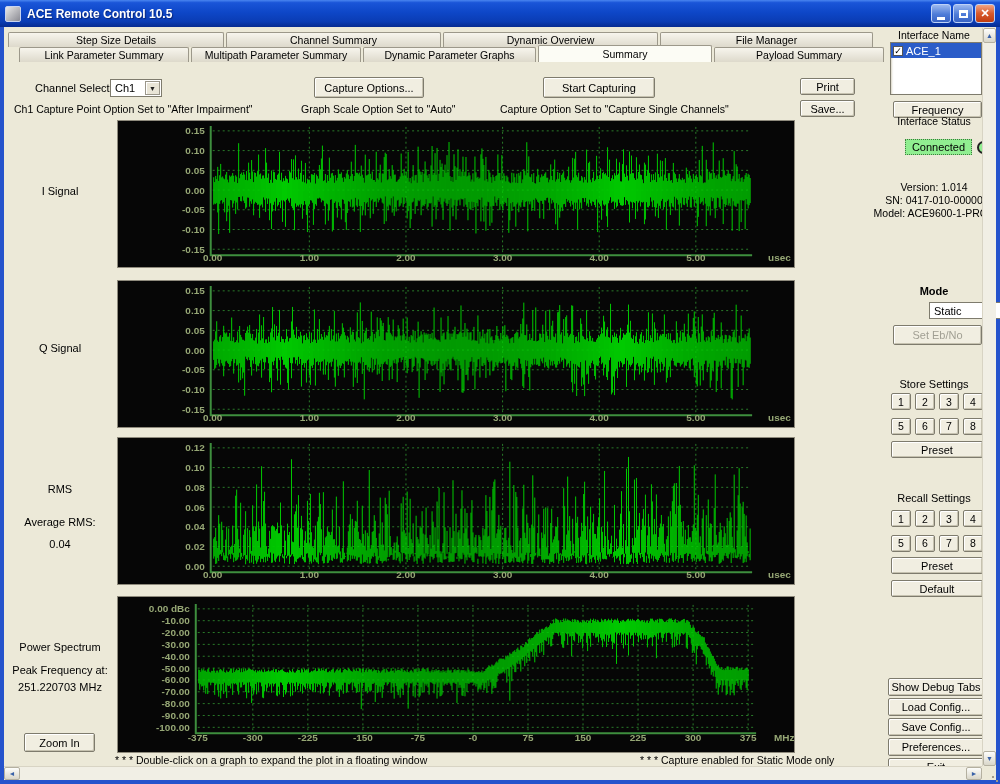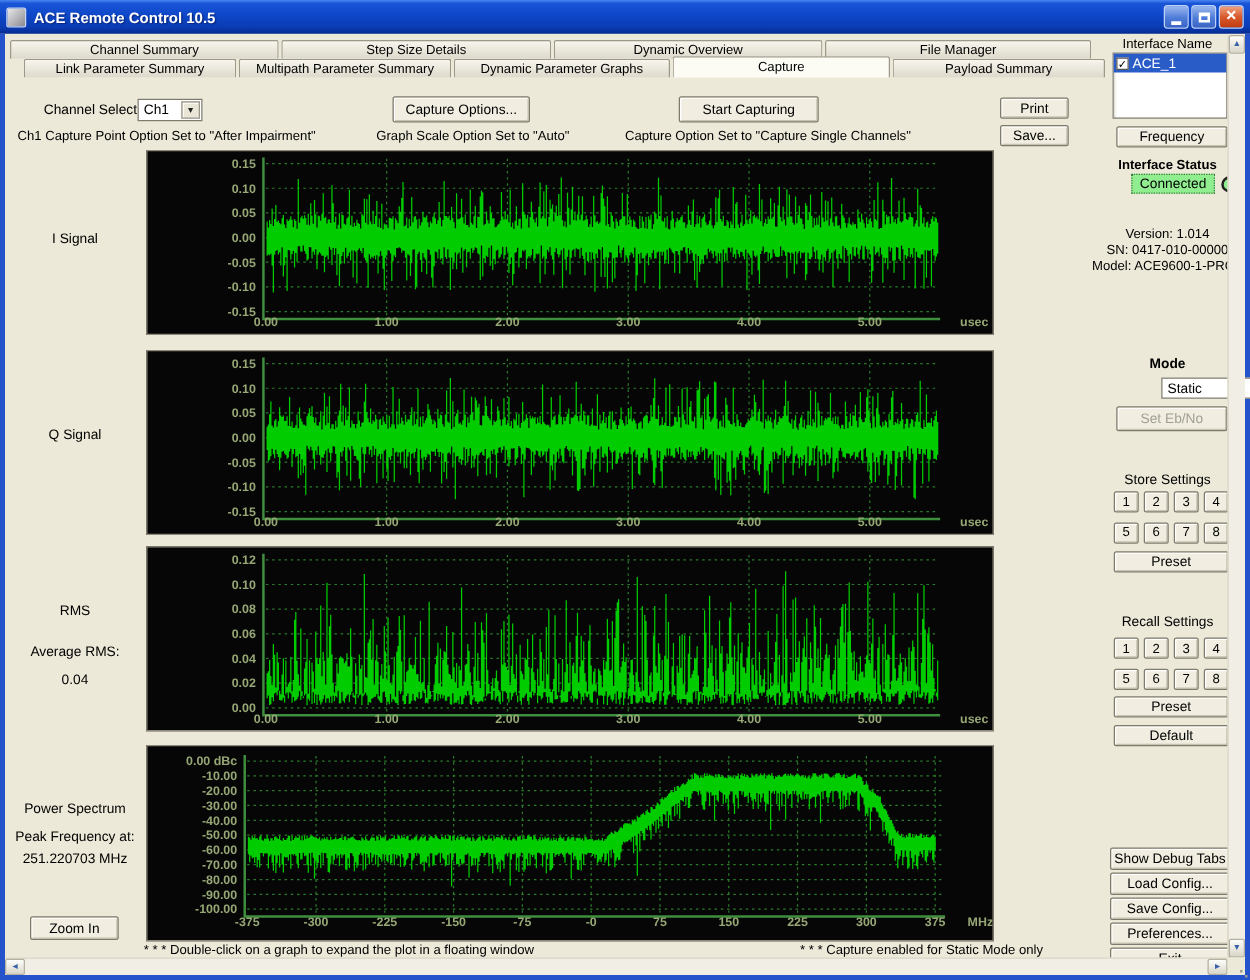--- a/index.html
+++ b/index.html
@@ -95,30 +95,30 @@
       <div class="winbtn close">
           <span class="glyph-close">✕</span>
         </div>
     </div>
   </div>
   <div class="border-l"></div>
   <div class="border-r"></div>
   <div class="border-b"></div>
 
   <div class="tab-row" id="tab-row-1" style="left:8px;top:32px;width:868px;">
+      <div class="tab" style="width: 216px;">Step Size Details</div>
       <div class="tab" style="width: 215px;">Channel Summary</div>
-      <div class="tab" style="width: 216px;">Step Size Details</div>
       <div class="tab" style="width: 215px;">Dynamic Overview</div>
       <div class="tab" style="width: 213px;">File Manager</div>
     </div>
   <div class="tab-row" id="tab-row-2" style="left:8px;top:47px;width:868px;margin-left:11px;">
       <div class="tab" style="width: 170px;">Link Parameter Summary</div>
       <div class="tab" style="width: 170px;">Multipath Parameter Summary</div>
       <div class="tab" style="width: 173px;">Dynamic Parameter Graphs</div>
-      <div class="tab active" style="width: 174px;">Capture</div>
+      <div class="tab active" style="width: 174px;">Summary</div>
       <div class="tab" style="width: 170px;">Payload Summary</div>
     </div>
 
   <div class="lbl" style="left:35px;top:82px;">Channel Select:</div>
   <div class="combo" style="left:110px;top:79px;width:52px;height:18px;">
     <span>Ch1</span>
     <span class="arrow">▼</span>
   </div>
   <div class="btn" style="left:314px;top:77px;width:110px;height:21px;">Capture Options...</div>
   <div class="btn" style="left:543px;top:77px;width:112px;height:21px;">Start Capturing</div>
@@ -289,21 +289,21 @@
   <div class="foot" style="left:640px;top:754px;">* * * Capture enabled for Static Mode only</div>
 
   <div class="lbl center-col" style="left:884px;top:29px;width:100px;font-size:10.5px;">Interface Name</div>
   <div class="listbox" style="left:890px;top:42px;width:92px;height:53px;">
     <div class="list-row">
       <span class="checkbox">✓</span>
       <span>ACE_1</span>
     </div>
   </div>
   <div class="btn" style="left:893px;top:101px;width:89px;height:17px;">Frequency</div>
-  <div class="lbl center-col" style="left:884px;top:126px;width:100px;font-size:10.5px;font-weight:bold;">Interface Status</div>
+  <div class="lbl center-col" style="left:884px;top:115px;width:100px;font-size:10.5px;">Interface Status</div>
   <div class="status-box" style="left:905px;top:139px;width:67px;height:16px;">Connected</div>
   <div class="led" style="left:977px;top:141px;"></div>
   <div class="lbl center-col" style="left:880px;top:181px;width:108px;font-size:10.5px;">Version: 1.014</div>
   <div class="lbl center-col" style="left:876px;top:194px;width:116px;font-size:10.5px;">SN: 0417-010-00000</div>
   <div class="lbl center-col" style="left:872px;top:207px;width:124px;font-size:10.5px;">Model: ACE9600-1-PROT</div>
 
   <div class="lbl center-col" style="left:884px;top:285px;width:100px;font-weight:bold;">Mode</div>
   <div class="combo" style="left:893px;top:302px;width:89px;height:17px;margin-left:36px;">
     <span>Static</span>
     <span class="arrow">▼</span>

